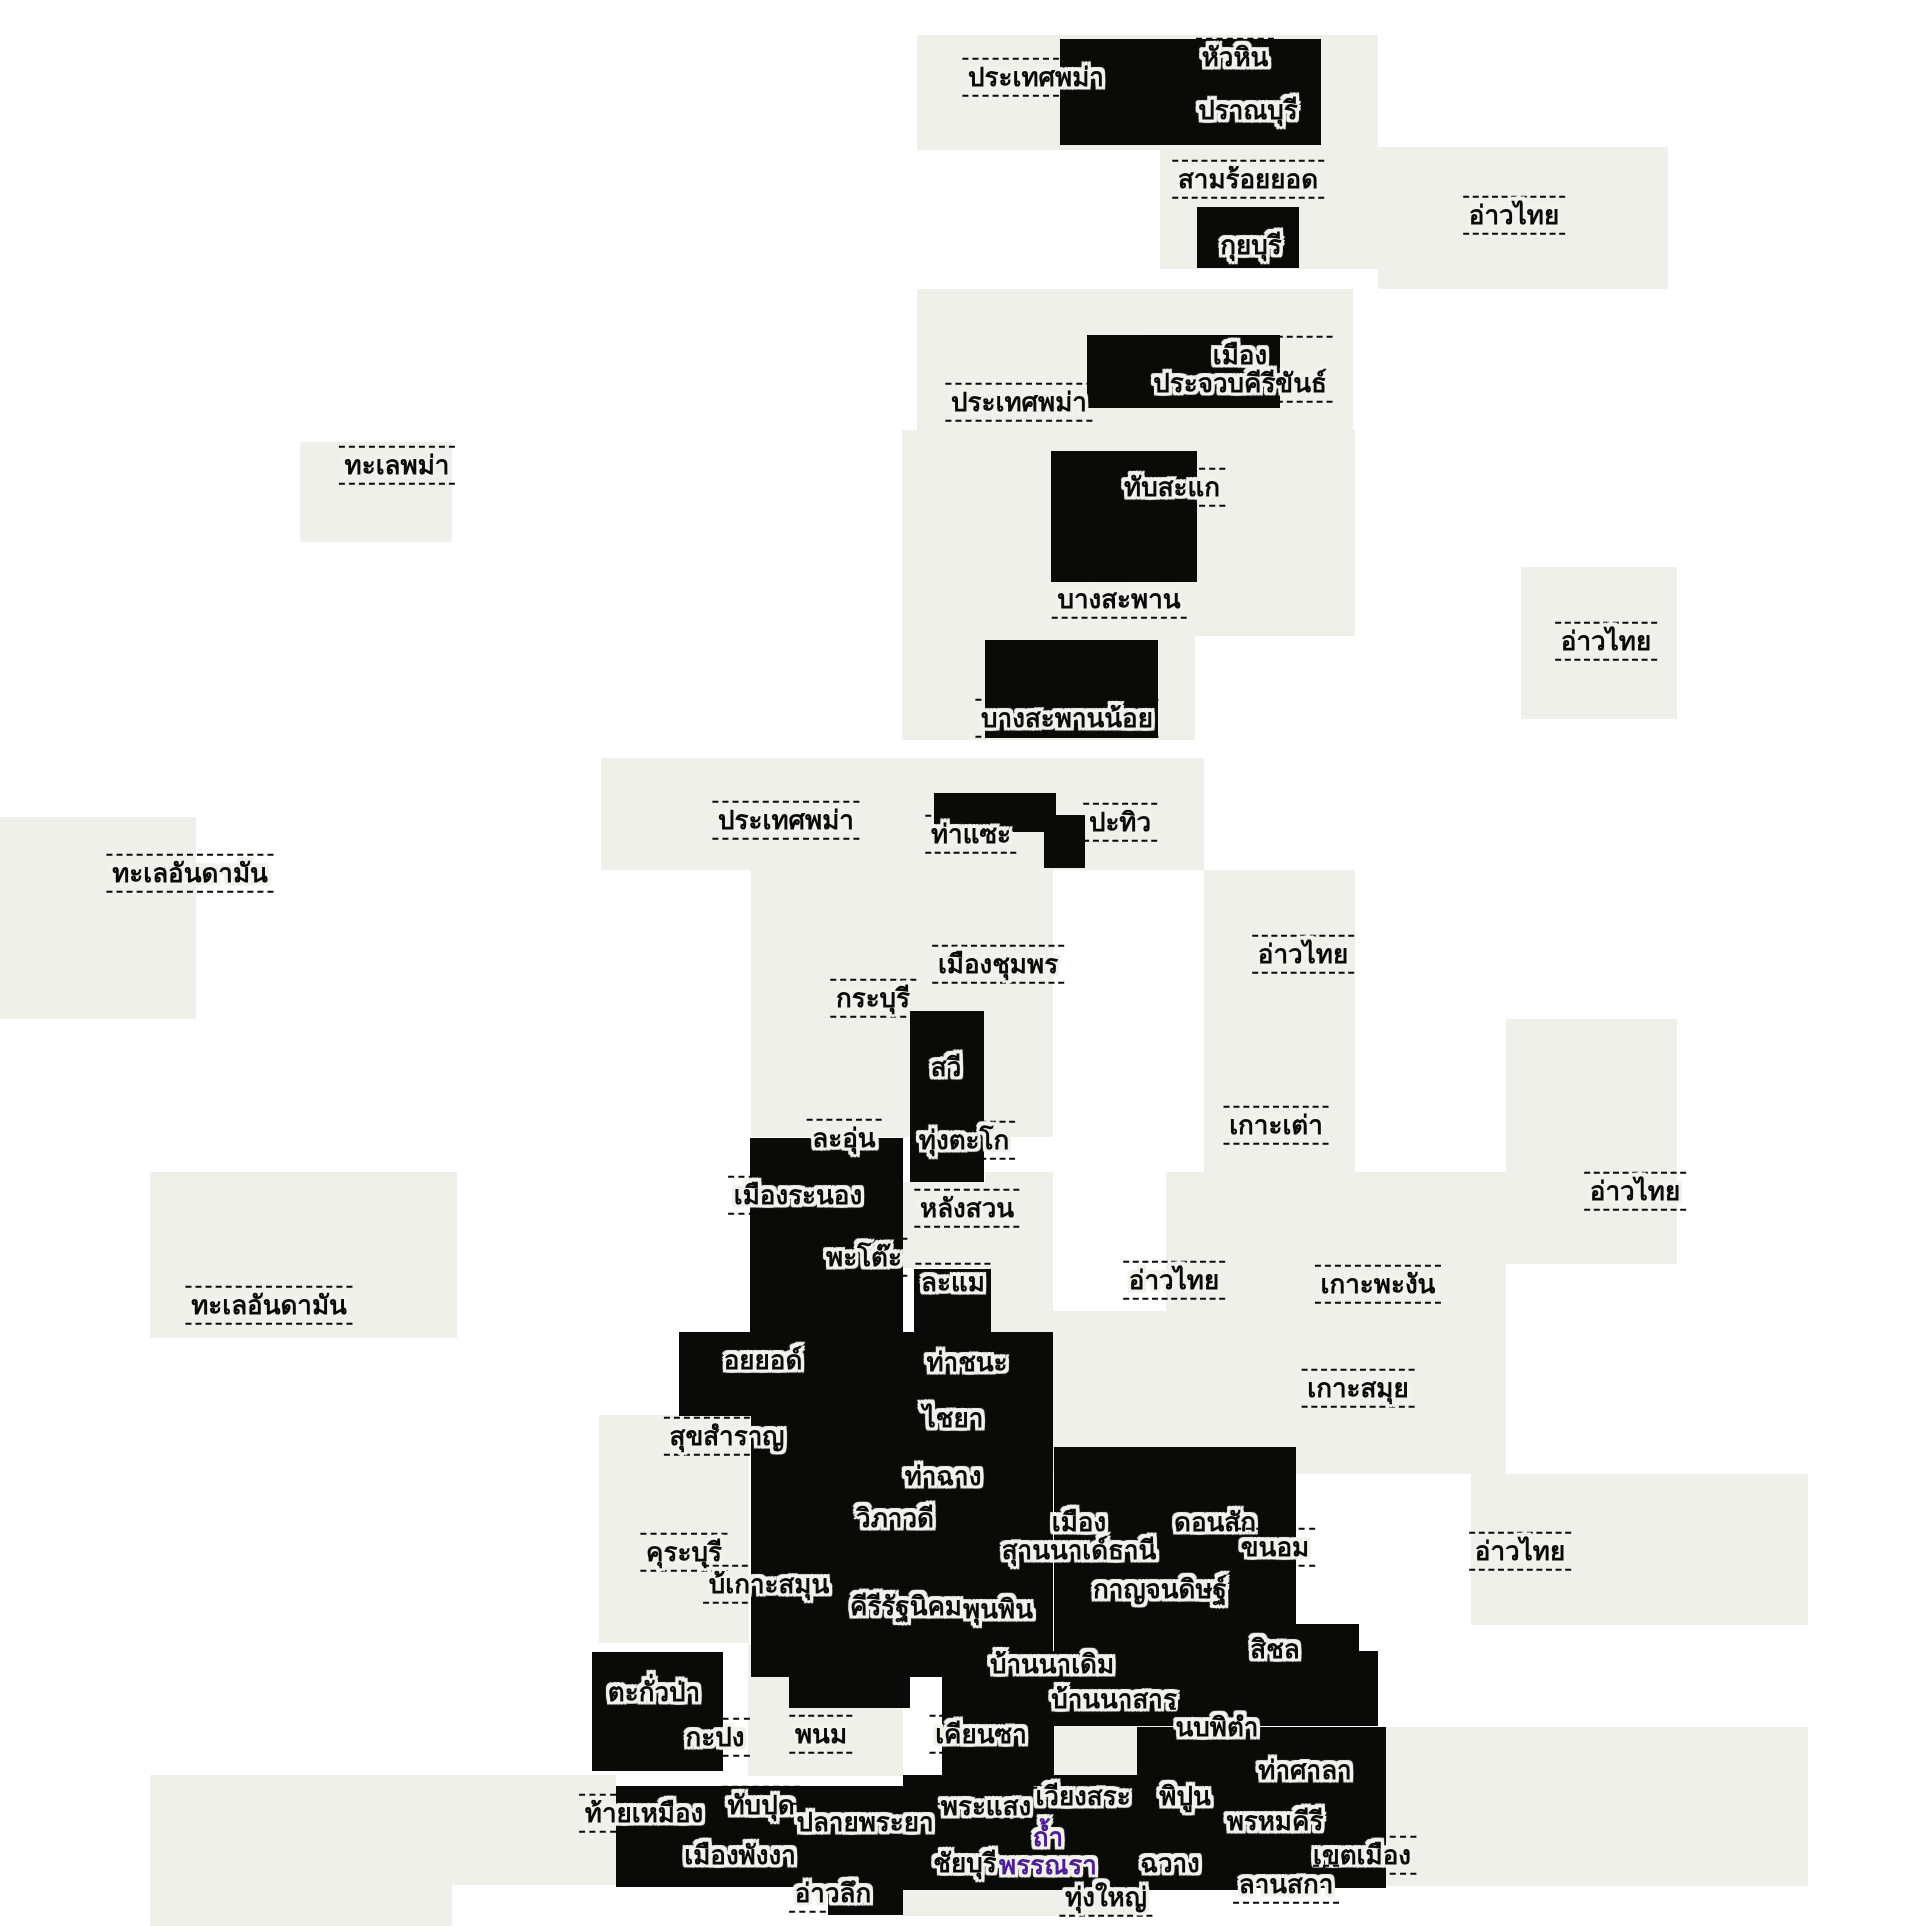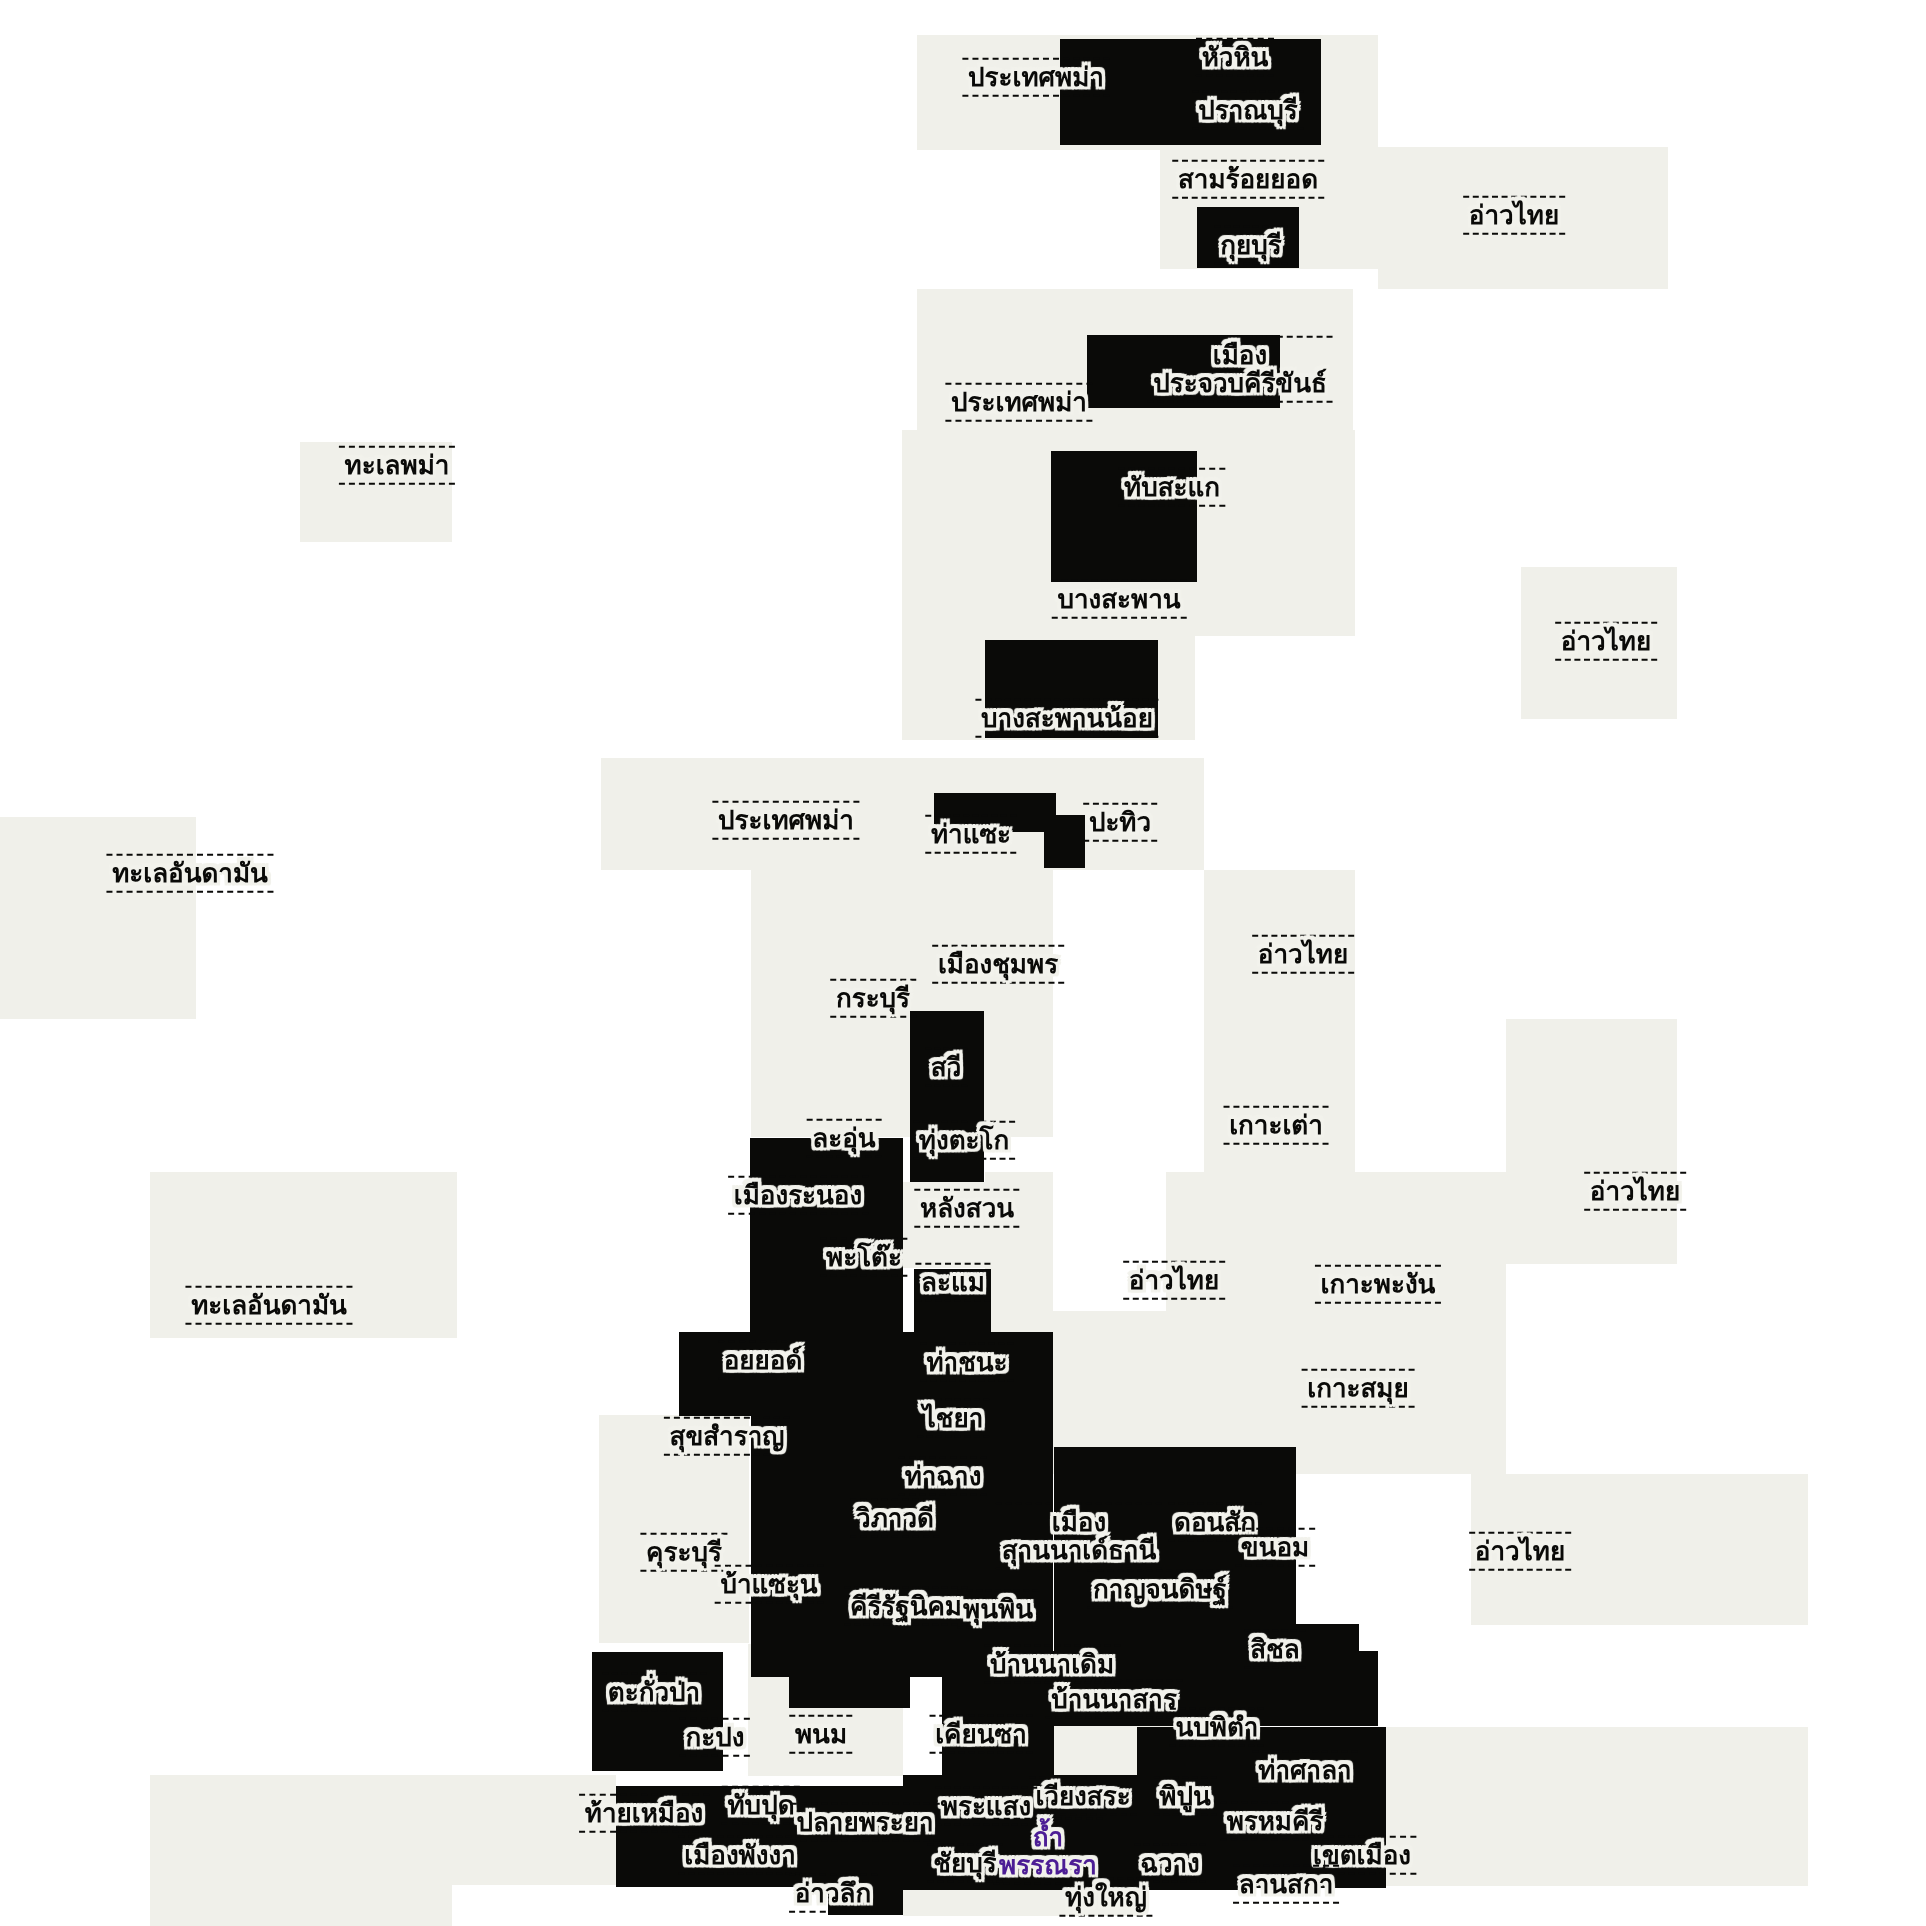--- a/index.html
+++ b/index.html
@@ -209,21 +209,21 @@
     <div class="lbl" style="left: 1275px; top: 1547px; color: rgb(10, 10, 8); border-color: rgb(10, 10, 8);">
       <span class="ln">ขนอม</span>
     </div>
     <div class="lbl" style="left: 1520px; top: 1551px; color: rgb(10, 10, 8); border-color: rgb(10, 10, 8);">
       <span class="ln">อ่าวไทย</span>
     </div>
     <div class="lbl" style="left: 684px; top: 1552px; color: rgb(10, 10, 8); border-color: rgb(10, 10, 8);">
       <span class="ln">คุระบุรี</span>
     </div>
     <div class="lbl" style="left: 769px; top: 1584px; color: rgb(10, 10, 8); border-color: rgb(10, 10, 8);">
-      <span class="ln">บ้าแซะุน</span>
+      <span class="ln">บ้เกาะสมุน</span>
     </div>
     <div class="lbl" style="left: 906px; top: 1606px; color: rgb(10, 10, 8); border-color: rgb(10, 10, 8);">
       <span class="ln">คีรีรัฐนิคม</span>
     </div>
     <div class="lbl" style="left: 998px; top: 1609px; color: rgb(10, 10, 8); border-color: rgb(10, 10, 8);">
       <span class="ln">พุนพิน</span>
     </div>
     <div class="lbl" style="left: 1160px; top: 1589px; color: rgb(10, 10, 8); border-color: rgb(10, 10, 8);">
       <span class="ln">กาญจนดิษฐ์</span>
     </div>

